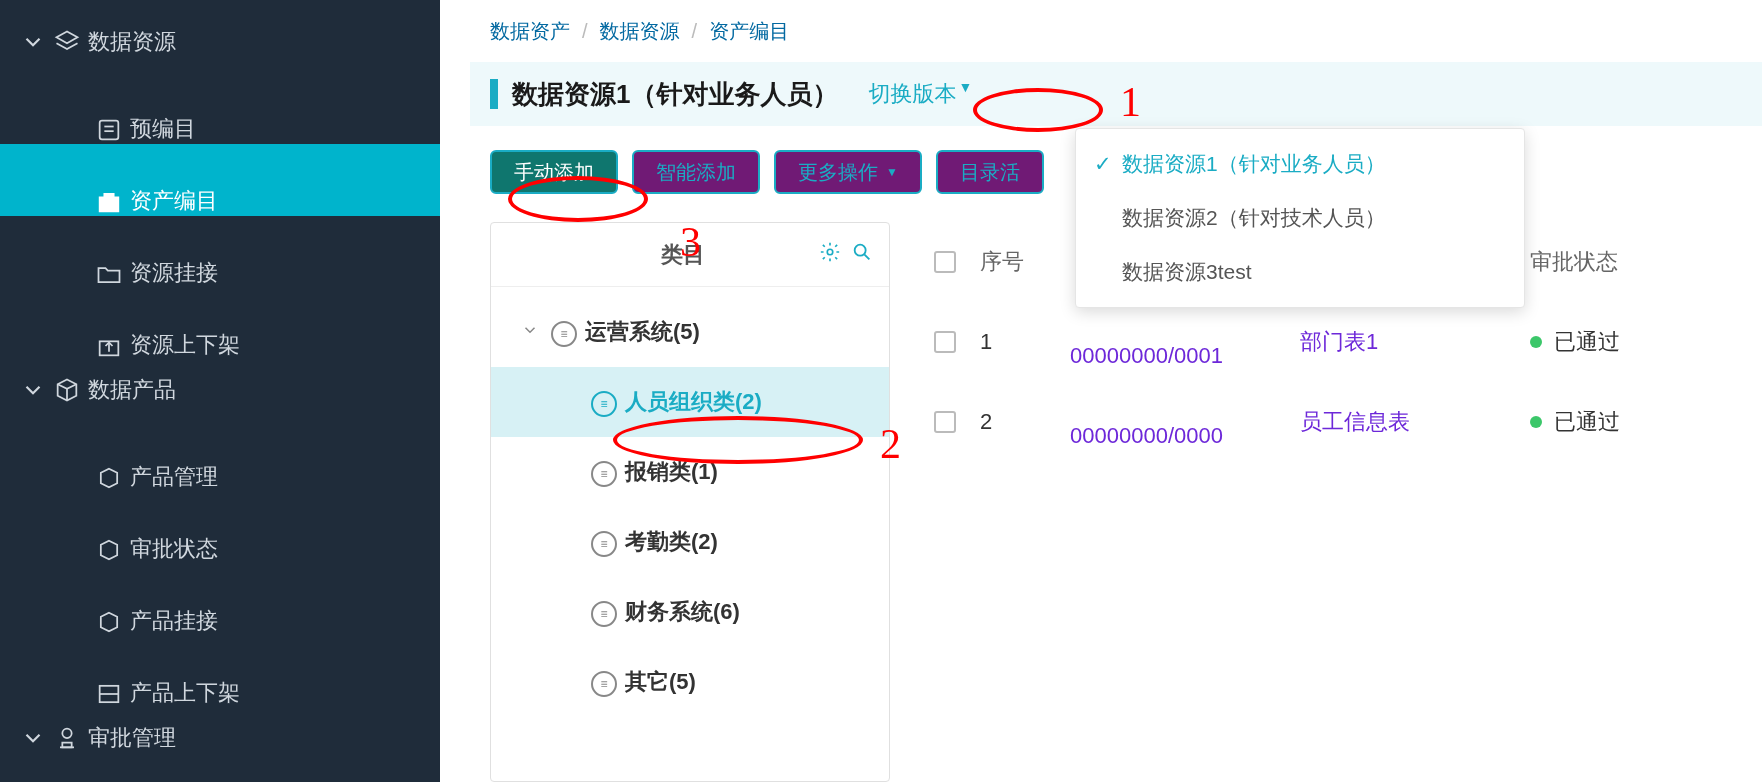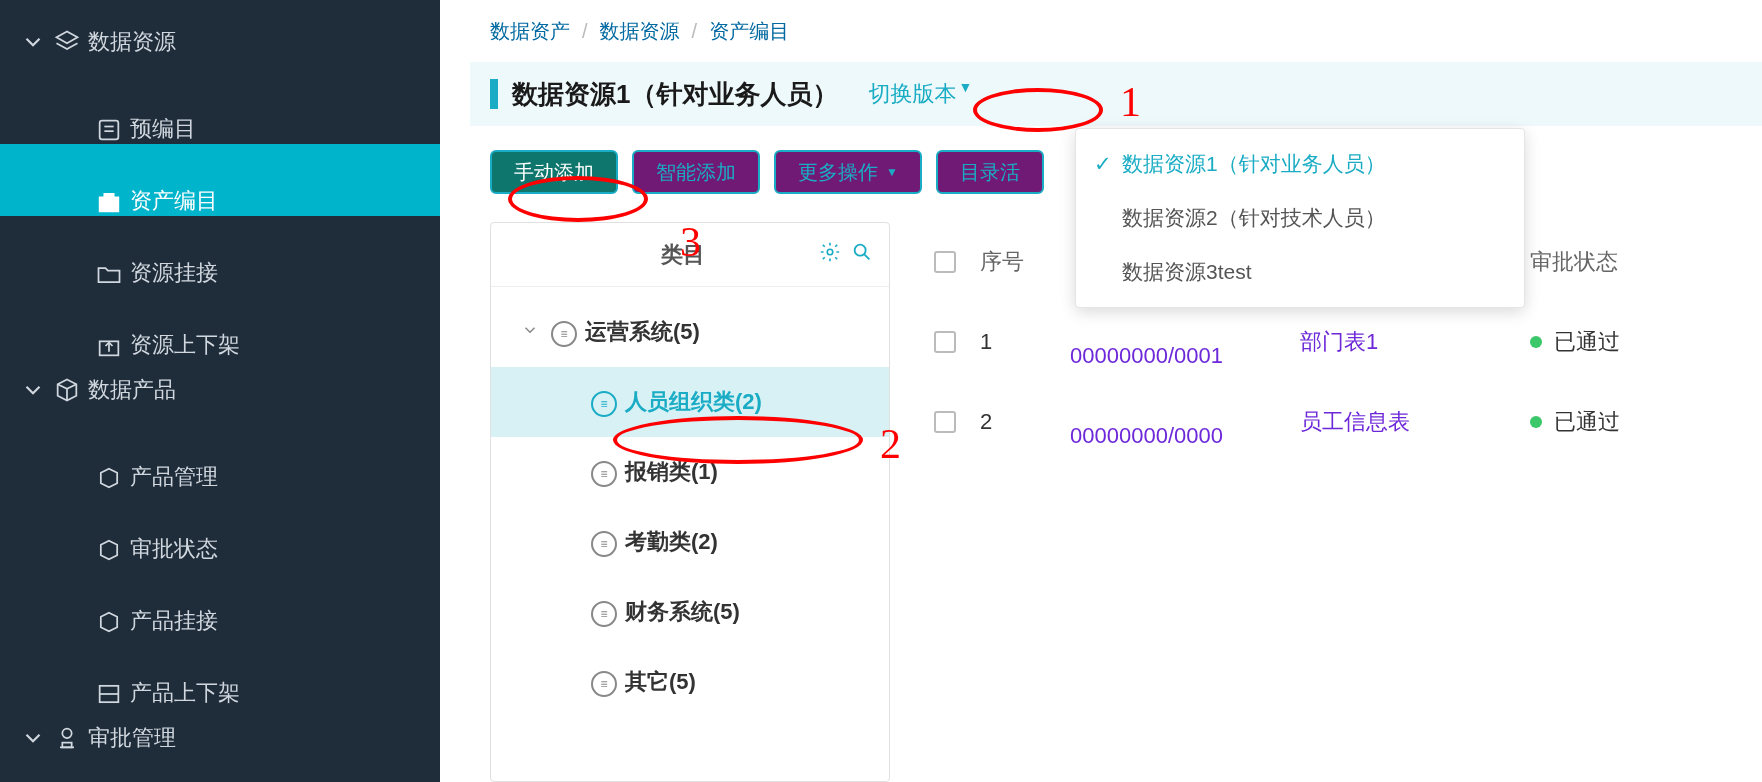--- a/index.html
+++ b/index.html
@@ -441,21 +441,21 @@
             <span>报销类(1)</span>
           </div>
           <div class="tree-row depth1">
             <span class="exp"></span>
             <span class="nicon"><span class="circ-list">≡</span></span>
             <span>考勤类(2)</span>
           </div>
           <div class="tree-row depth1">
             <span class="exp"></span>
             <span class="nicon"><span class="circ-list">≡</span></span>
-            <span>财务系统(5)</span>
+            <span>财务系统(6)</span>
           </div>
           <div class="tree-row depth1">
             <span class="exp"></span>
             <span class="nicon"><span class="circ-list">≡</span></span>
             <span>其它(5)</span>
           </div>
         </div>
       </div>
 
       <div class="table">

